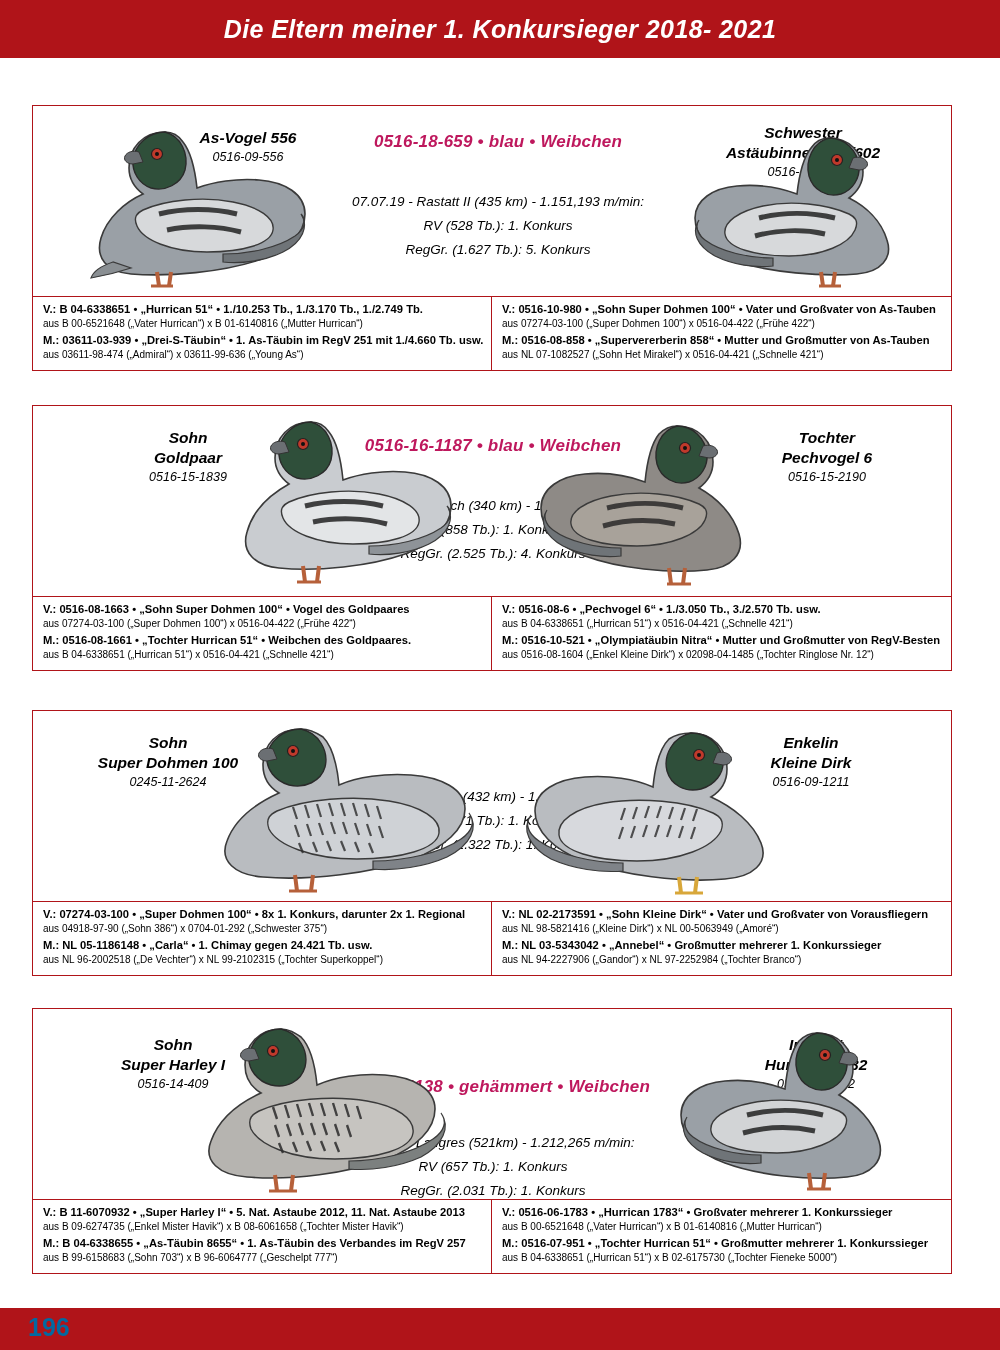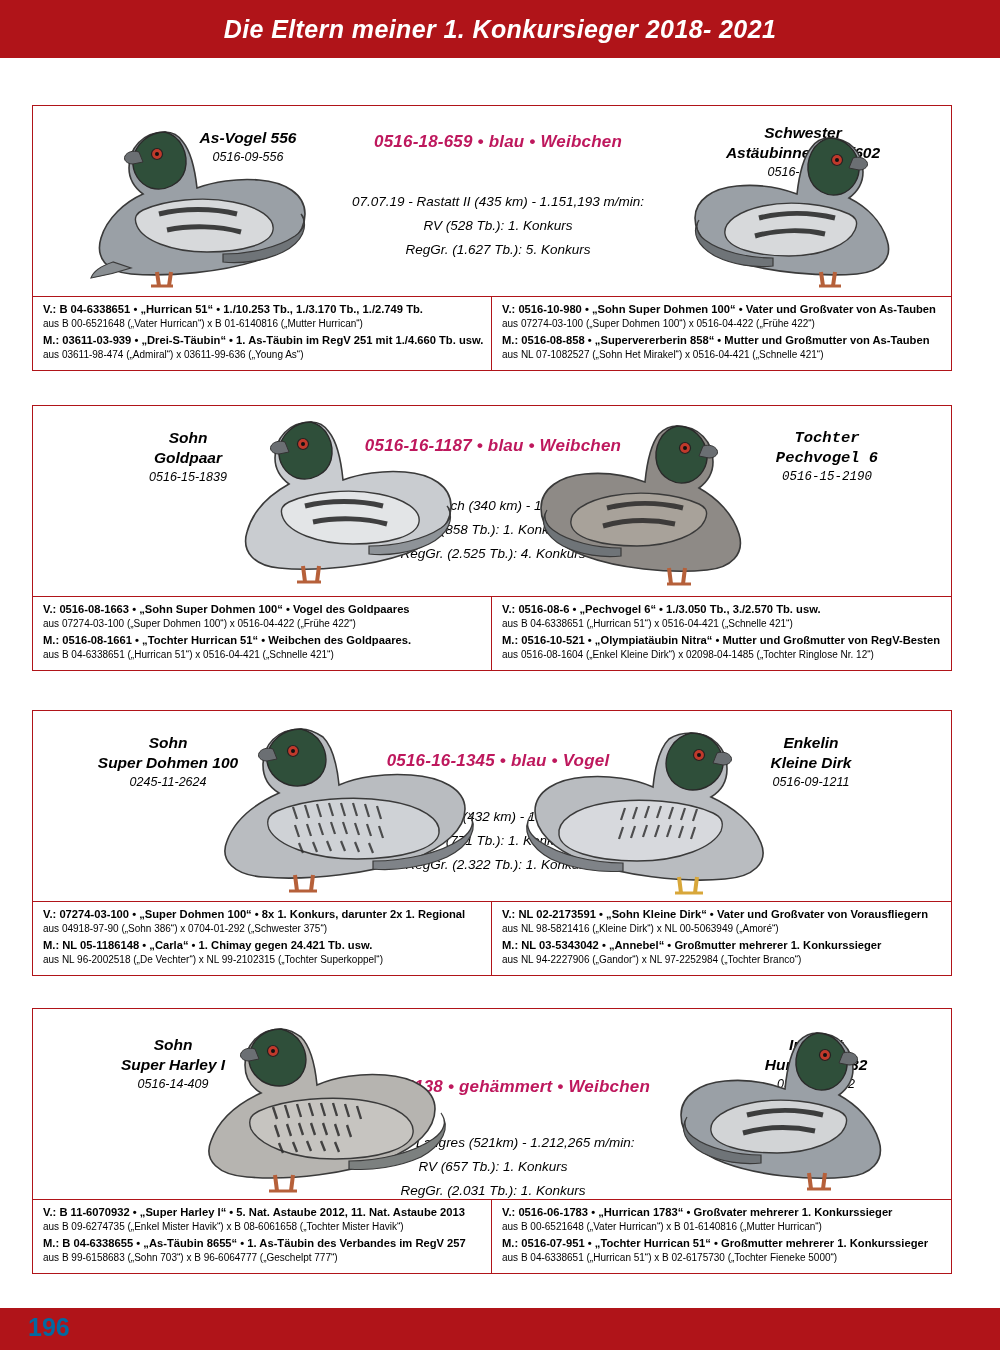--- a/index.html
+++ b/index.html
@@ -217,21 +217,21 @@
     </div>
   </div>
 
   <div class="card" id="card1" style="top:405px;">
     <div class="card-top">
       <div class="name-block" style="left:70px; top:22px; width:170px;">
         <div class="nm">Sohn</div>
         <div class="nm">Goldpaar</div>
         <div class="ring">0516-15-1839</div>
       </div>
-      <div class="name-block" style="right:24px; top:22px; width:200px;font-family:Liberation Mono, monospace;">
+      <div class="name-block" style="right:24px; top:22px; width:200px;">
         <div class="nm">Tochter</div>
         <div class="nm">Pechvogel 6</div>
         <div class="ring">0516-15-2190</div>
       </div>
       <div class="center-block" style="left:290px; width:340px; top:30px;">
         <div class="ring-head">0516-16-1187 • blau • Weibchen</div>
         <div class="perf">
           <div>28.06.20 - Morbach (340 km) - 1.445,223  m/min:</div>
           <div>RV (858 Tb.):  1. Konkurs</div>
           <div>RegGr. (2.525 Tb.):  4. Konkurs</div>
@@ -290,21 +290,20 @@
         <div class="nm">Sohn</div>
         <div class="nm">Super Dohmen 100</div>
         <div class="ring">0245-11-2624</div>
       </div>
       <div class="name-block" style="right:40px; top:22px; width:200px;">
         <div class="nm">Enkelin</div>
         <div class="nm">Kleine Dirk</div>
         <div class="ring">0516-09-1211</div>
       </div>
       <div class="center-block" style="left:300px; width:330px; top:40px;">
-        <div class="ring-head">0516-16-1345 • blau • Vogel</div>
         <div class="perf small-gap">
           <div>04.07.20 - Étain (432 km) - 1.925,621  m/min:</div>
           <div>RV (771 Tb.):  1. Konkurs</div>
           <div>RegGr. (2.322 Tb.):  1. Konkurs</div>
         </div>
       </div>
       <svg class="pigeon" style="left:160px; top:4px;" width="300" height="184" viewBox="0 0 300 184">
         <g>
           <path d="M108 14 C84 14 70 30 70 50 C70 62 76 72 86 78 C64 88 42 104 34 126 C26 146 42 160 70 162 C116 166 180 158 220 144 C252 132 272 114 272 94 C272 74 248 62 218 60 C192 58 164 62 146 70 C144 50 140 32 130 22 C124 18 116 14 108 14 Z" fill="#b9bcc0" stroke="#3a3a3a" stroke-width="1.6"></path>
           <path d="M108 14 C90 14 76 26 74 42 C73 54 82 66 96 70 C112 74 128 66 132 52 C136 36 126 18 108 14 Z" fill="#2f4f3a" stroke="#2a2a2a" stroke-width="1.4"></path>

